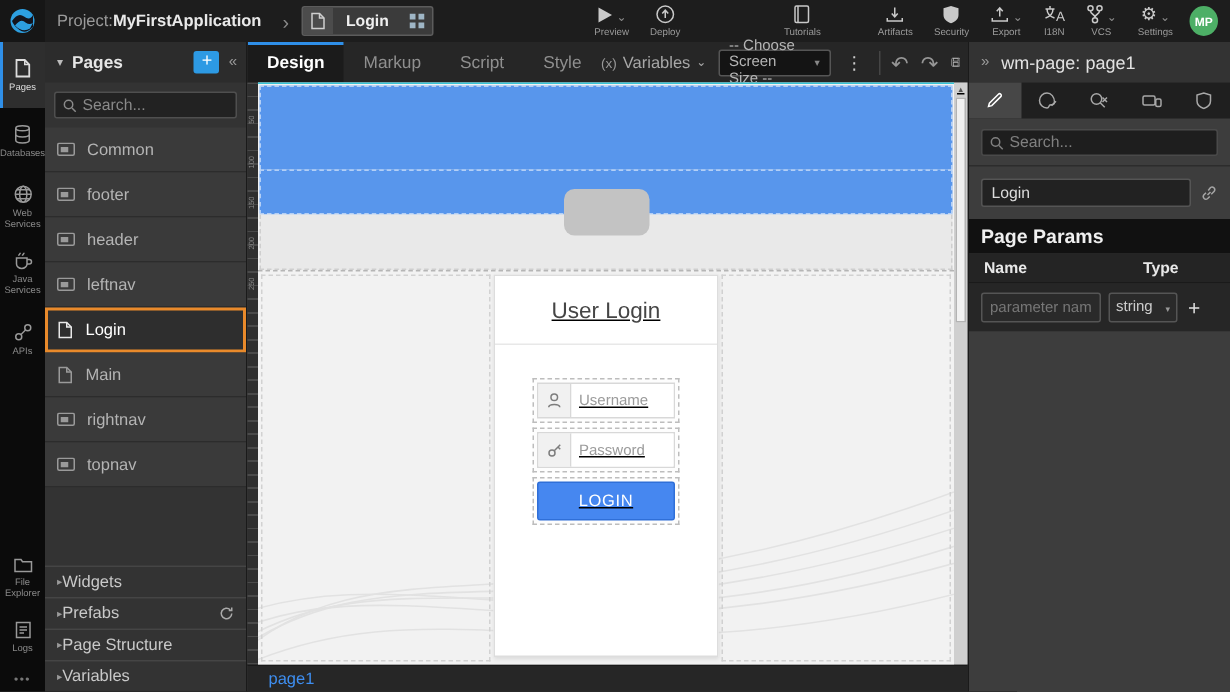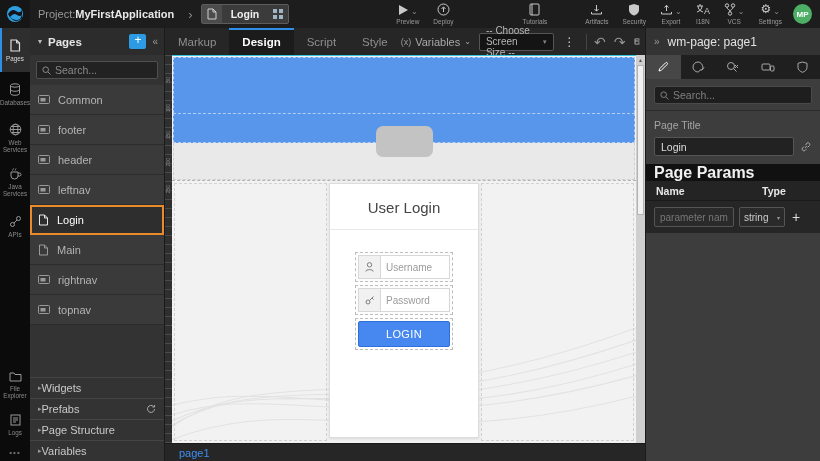--- a/index.html
+++ b/index.html
@@ -56,21 +56,21 @@
   .ct-tab.active { color:#fff; background:#1b1b1b; box-shadow:inset 0 2px 0 #2f8fe8; font-weight:bold; }
   .ct-right { margin-left:auto; display:flex; align-items:center; gap:8px; padding-right:5px; }
   .vars { display:flex; align-items:center; gap:4px; color:#a8a8a8; font-size:11px; }
   .vars .vx { font-size:9px; color:#9a9a9a; }
   .vars .vchev { font-size:8px; }
   .screen-select { height:18px; background:#141414; border:1px solid #555; border-radius:2px; display:flex; align-items:center; gap:8px; padding:0 6px; font-size:10px; color:#b5b5b5; }
   .screen-select .sc-caret { font-size:7px; color:#888; }
   .kebab { color:#ccc; font-size:12px; padding:0 2px; }
   .ct-sep { width:1px; height:16px; background:#454545; }
   .histbtn { color:#969696; font-size:14px; line-height:14px; }
-  .canvas-wrap { flex:1; display:flex; position:relative; background:#3f3f3f; }
+  .canvas-wrap { flex:1; display:flex; position:relative; background:#3f3f3f;text-decoration:underline; }
 
   
   .vruler { width:7px; background:#2f2f2f; position:relative;
     background-image:repeating-linear-gradient(to bottom,#4a4a4a 0,#4a4a4a 1px,transparent 1px,transparent 9px); }
   .vr-label { position:absolute; left:0px; font-size:5px; color:#8a8a8a; writing-mode:vertical-rl; transform:rotate(180deg); }
 
   
   .page { flex:1; position:relative; background:#f2f2f2; border-top:1px solid #35c4d7; overflow:hidden; display:flex; flex-direction:column; }
   .hdr-blue1 { height:56px; background:#5896ec; box-shadow:inset 0 0 0 1px rgba(255,255,255,.0); border:1px dashed rgba(255,255,255,.55); border-bottom:none; margin:1px 1px 0 1px; }
   .hdr-blue2 { height:30px; background:#5896ec; border:1px dashed rgba(255,255,255,.55); margin:0 1px; }
@@ -112,28 +112,28 @@
   .rp-tab { width:35px; display:flex; align-items:center; justify-content:center; color:#a8a8a8; }
   .rp-tab.active { background:#474747; color:#fff; }
   .rp-search { margin:7px 8px 6px 8px; height:18px; background:#1e1e1e; border:1px solid #4a4a4a; border-radius:2px; display:flex; align-items:center; padding:0 5px; gap:4px; }
   .rp-search input { flex:1; background:transparent; border:none; outline:none; color:#bbb; font-size:10.5px; width:80px; }
   .rp-search input::placeholder { color:#808080; }
   .rp-div { height:1px; background:#2c2c2c; }
   .rp-pagetitle { padding:8px; }
   .rp-label { font-size:10.5px; color:#a5a5a5; margin-bottom:6px; }
   .rp-pt-row { display:flex; align-items:center; gap:6px; }
   .rp-pt-row input { flex:1; height:19px; background:#222; border:1px solid #555; border-radius:2px; color:#ddd; font-size:10.5px; padding:0 6px; outline:none; width:80px; }
-  .rp-params-h { height:17px; background:#111; color:#f0f0f0; font-size:16px; font-weight:bold; display:flex; align-items:center; padding-left:8px; }
+  .rp-params-h { height:23px; background:#111; color:#f0f0f0; font-size:13px; font-weight:bold; display:flex; align-items:center; padding-left:8px; }
   .rp-thead { height:20px; background:#242424; display:flex; align-items:center; border-bottom:1px solid #1a1a1a; }
   .rp-thead .th1 { flex:1; padding-left:10px; font-size:10.5px; font-weight:bold; color:#e8e8e8; }
   .rp-thead .th2 { width:58px; font-size:10.5px; font-weight:bold; color:#e8e8e8; }
   .rp-trow { background:#262626; display:flex; align-items:center; gap:5px; padding:6px 5px 6px 8px; }
   .rp-trow input { width:80px; height:20px; background:#2a2a2a; border:1px solid #555; border-radius:2px; font-size:10px; color:#ccc; padding:0 5px; outline:none; }
   .rp-trow input::placeholder { color:#777; }
-  .type-select { width:46px; height:20px; background:#2a2a2a; border:1px solid #555; border-radius:2px; display:flex; align-items:center; justify-content:space-between; padding:4px 4px; font-size:10px; color:#ccc; }
+  .type-select { width:46px; height:20px; background:#2a2a2a; border:1px solid #555; border-radius:2px; display:flex; align-items:flex-end; justify-content:space-between; padding:4px 4px; font-size:10px; color:#ccc; }
   .type-select .tcaret { font-size:6px; color:#999; }
   .addp { color:#ddd; font-size:14px; padding:0 2px; }
   .rp-filler { flex:1; background:#3d3d3d; }
 </style>
 </head>
 <body>
 
 <div class="topbar">
   <div class="logo-box">
     <svg width="18" height="18" viewBox="0 0 18 18">
@@ -395,22 +395,22 @@
       <span>Page Structure</span>
     </div>
     <div class="pp-section">
       <span class="caret">▸</span>
       <span>Variables</span>
     </div>
   </div>
 
   <div class="center">
     <div class="canvas-toolbar">
+      <div class="ct-tab active">Design</div>
       <div class="ct-tab">Markup</div>
-      <div class="ct-tab active">Design</div>
       <div class="ct-tab">Script</div>
       <div class="ct-tab">Style</div>
       <div class="ct-right">
         <div class="vars">
           <span class="vx">(x)</span>
           <span>Variables</span>
           <span class="vchev">⌄</span>
         </div>
         <div class="screen-select">
           <span>-- Choose Screen Size --</span>
@@ -539,21 +539,20 @@
     </div>
     <div class="rp-search">
       <svg width="9" height="9" viewBox="0 0 9 9">
           <circle cx="3.7" cy="3.7" r="2.8" fill="none" stroke="#808080"></circle>
           <path d="M6 6 L8.5 8.5" stroke="#808080"></path>
         </svg>
       <input placeholder="Search..." style="">
     </div>
     <div class="rp-div"></div>
     <div class="rp-pagetitle">
-      <div class="rp-label">Page Title</div>
       <div class="rp-pt-row">
         <input value="Login" style="">
         <svg width="12" height="12" viewBox="0 0 12 12">
             <path d="M5 7 L7 5 M4 5.5 L2.5 7 a1.8 1.8 0 0 0 2.5 2.5 L6.5 8 M7.5 6.5 L9.5 4.5 a1.8 1.8 0 0 0 -2.5 -2.5 L5.5 4" fill="none" stroke="#a5a5a5"></path>
           </svg>
       </div>
     </div>
     <div class="rp-params-h">Page Params</div>
     <div class="rp-thead">
       <span class="th1">Name</span>

